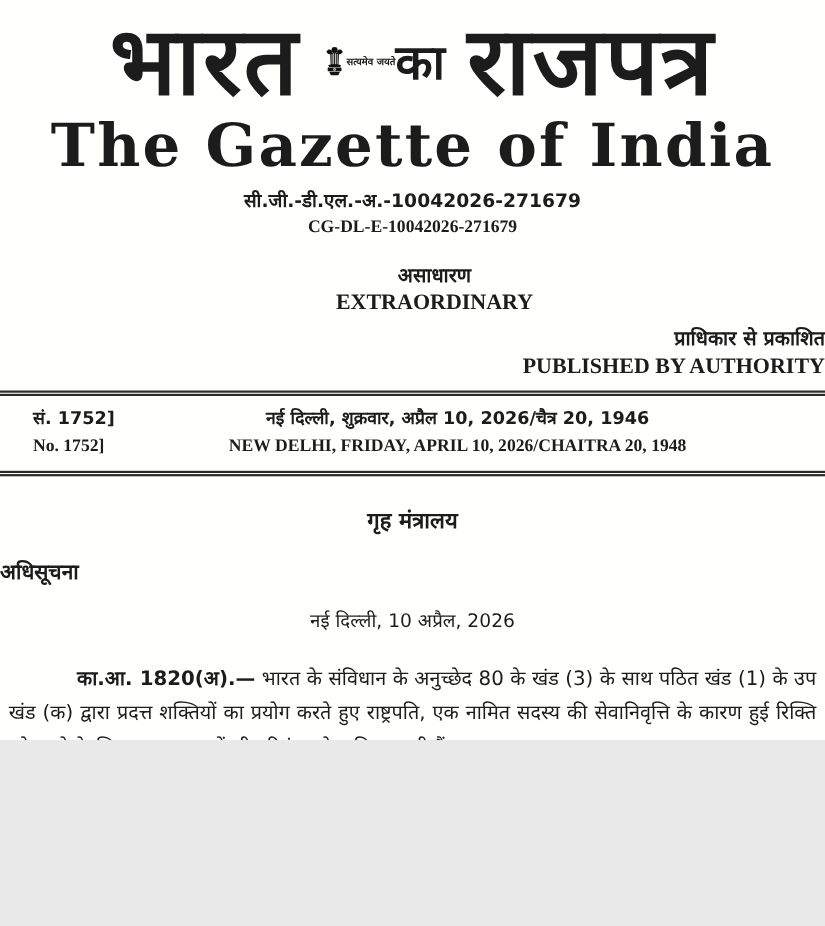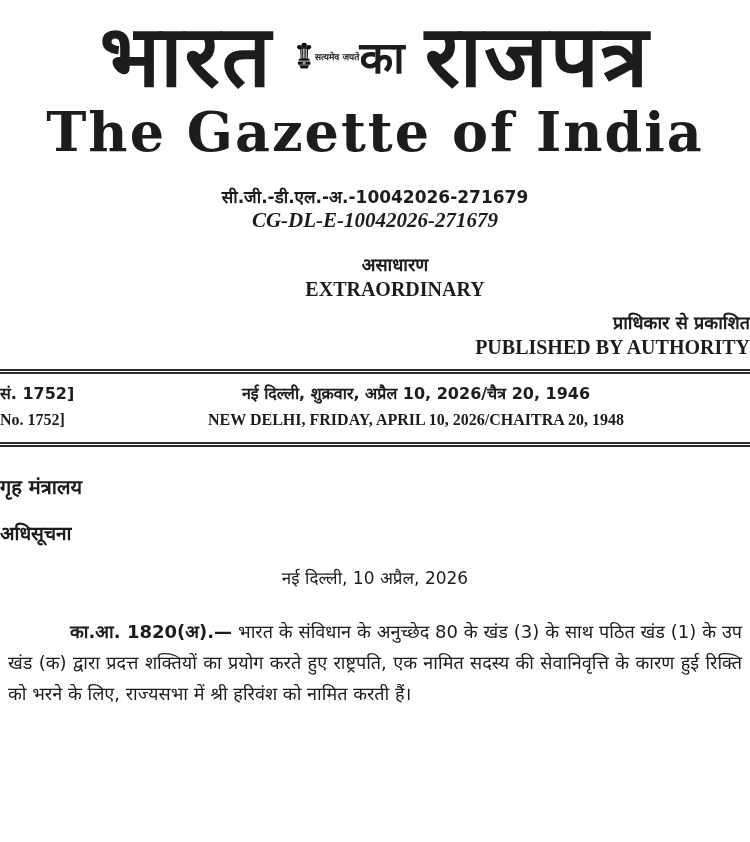--- a/index.html
+++ b/index.html
@@ -1,18 +1,18 @@
 <!DOCTYPE html>
 <html><head>
 <meta charset="utf-8">
 <style>
   * { margin: 0; padding: 0; box-sizing: border-box; }
   html, body { background: #e9e9e9; }
   .page {
-    width: 750px; height: 842px;
+    width: 750px; height: 673px;
     margin: 0 auto;
     background: #fffffe;
     color: #1c1c1c;
     font-family: "DejaVu Sans", sans-serif;
     overflow: hidden;
     position: relative;
   }
   
   .masthead {
     display: flex;
@@ -52,60 +52,60 @@
     text-align: center;
     font-family: "DejaVu Serif", "Liberation Serif", serif;
     font-weight: bold;
     font-size: 54px;
     line-height: 1.05;
     letter-spacing: 2px;
     margin-top: -6px;
     white-space: nowrap;
   }
   
-  .reg-block { text-align: center; margin-top: 24px; }
+  .reg-block { text-align: center; margin-top: 10px; }
   .reg-hindi { font-size: 17px; font-weight: bold; line-height: 24px; }
   .reg-english {
     font-family: "Liberation Serif", "DejaVu Serif", serif;
-    font-weight: bold; font-size: 21px; line-height: 23px; font-style: italic;
+    font-weight: bold; font-size: 16px; line-height: 23px;
   }
   
   .edition { text-align: center; }
   .hn-bold { font-weight: bold; font-size: 18px; line-height: 25px; }
   .en-serif-bold {
     font-family: "Liberation Serif", "DejaVu Serif", serif;
     font-weight: bold; font-size: 20px; line-height: 24px;
   }
   .extra-block { margin-top: 20px; margin-left: 40px; }
   .part-block { margin-top: 11px; }
   .auth-block { margin-top: 9px; text-align: right; }
   
   .issue-bar {
     margin-top: 10px;
     border-top: 5px double #2a2a2a;
     border-bottom: 5px double #2a2a2a;
     display: flex;
     align-items: center;
     padding: 7px 0 9px 0;
   }
-  .issue-left { width: 148px; padding-left: 0; flex-shrink: 0; }
+  .issue-left { width: 148px; padding-left: 30px; flex-shrink: 0; }
   .issue-left div {
     font-family: "Liberation Serif", "DejaVu Serif", serif;
     font-weight: bold; font-size: 16px; line-height: 26px;
   }
   .issue-left .hn { font-family: "DejaVu Sans", sans-serif; }
   .issue-center { flex: 1; text-align: center; }
   .issue-right-spacer { width: 66px; flex-shrink: 0; }
   .issue-date-hn { font-weight: bold; font-size: 16px; line-height: 26px; }
   .issue-date-en {
     font-family: "Liberation Serif", "DejaVu Serif", serif;
     font-weight: bold; font-size: 16px; line-height: 26px;
   }
   
-  .ministry { text-align: left; margin-top: 26px; font-weight: bold; font-size: 20px; }
+  .ministry { text-align: center; margin-top: 26px; font-weight: bold; font-size: 20px; }
   .notif-heading { text-align: left; margin-top: 20px; font-weight: bold; font-size: 19px; }
   .place-date { text-align: center; margin-top: 20px; font-size: 17px; }
   .body-para {
     margin-top: 27px;
     padding: 0 8px;
     font-size: 18px;
     line-height: 31px;
     text-align: justify;
     text-indent: 62px;
   }

